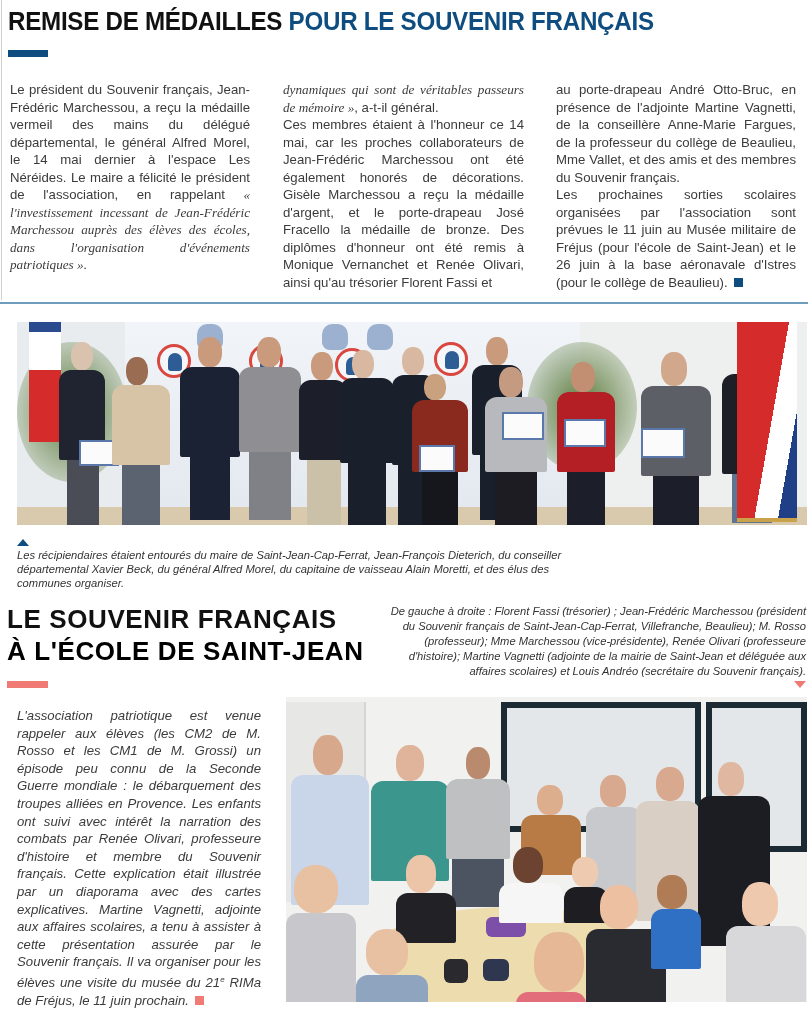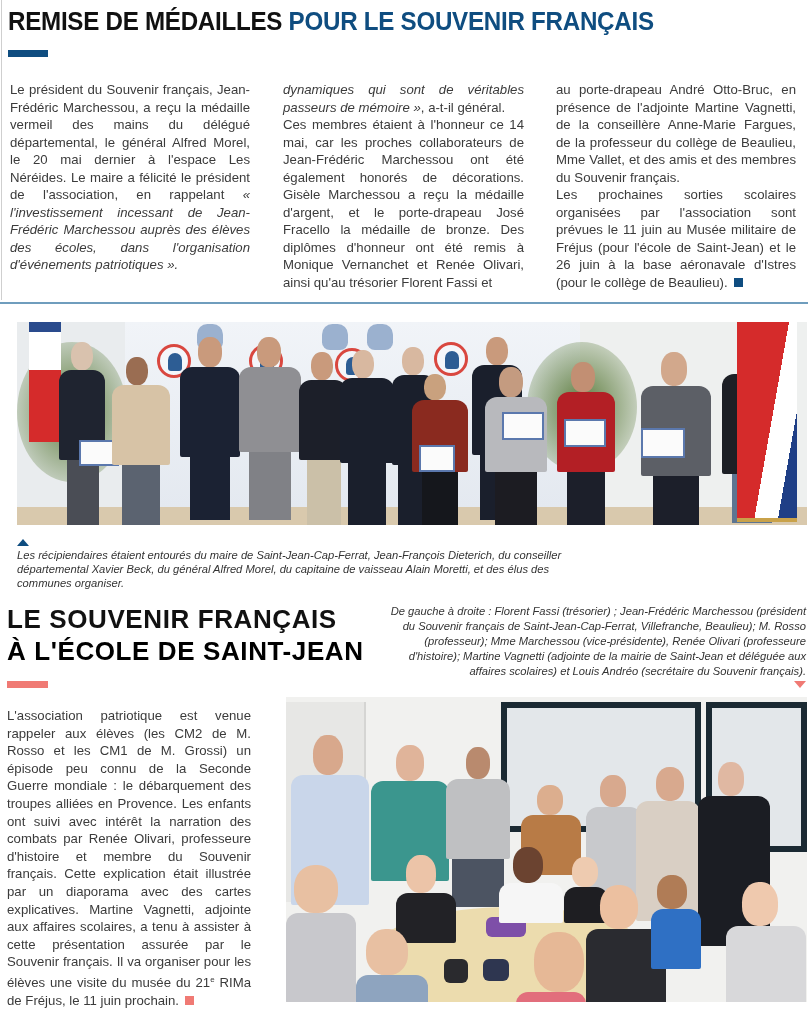--- a/index.html
+++ b/index.html
@@ -9,21 +9,21 @@
   .left-rule { position: absolute; left: 1px; top: 0; width: 1px; height: 300px; background: #cfcfcf; }
 
   
   .title1 { position: absolute; left: 8px; top: 6px; font-size: 26px; font-weight: bold; letter-spacing: -0.3px; white-space: nowrap; transform: scaleX(0.93); transform-origin: left top; }
   .title1 .t-black { color: #111111; }
   .title1 .t-blue { color: #0f4d80; }
   .accent-bar-blue { position: absolute; left: 8px; top: 50px; width: 40px; height: 7px; background: #0f4d80; }
 
   .col { position: absolute; font-size: 13.2px; line-height: 17.5px; text-align: justify; color: #3b3b3b; }
   .col p { margin: 0; }
-  .col em { font-style: italic; }
+  .col em { font-style: italic; font-family: Liberation Serif, serif; }
   .col1 { left: 10px; top: 81px; width: 240px; }
   .col2 { left: 283px; top: 81px; width: 241px; }
   .col3 { left: 556px; top: 81px; width: 240px; }
   .end-square { display: inline-block; width: 9px; height: 9px; margin-left: 6px; vertical-align: 0px; }
 
   .divider { position: absolute; left: 0; top: 302px; width: 808px; height: 2px; background: #6f9dbd; }
 
   
   .photo1 { position: absolute; left: 17px; top: 322px; width: 790px; height: 203px; overflow: hidden; background: #e9ecee; }
   .photo1 .banner { position: absolute; left: 108px; top: 0; width: 455px; height: 185px; background: linear-gradient(#f1f4f8, #e4e9f0); }
@@ -45,21 +45,21 @@
 
   
   .title2 { position: absolute; left: 7px; top: 603px; font-size: 26px; font-weight: bold; line-height: 32px; letter-spacing: 0.6px; white-space: nowrap; }
   .title2 .l1 { color: #111111; display: block; }
   .title2 .l2 { color: #000000; display: block; }
   .accent-bar-pink { position: absolute; left: 7px; top: 681px; width: 41px; height: 7px; background: #f07a74; }
 
   .caption2 { position: absolute; left: 385px; top: 604px; width: 421px; font-size: 11.2px; line-height: 15px; font-style: italic; text-align: right; color: #333; }
   .caption-arrow-down { position: absolute; left: 794px; top: 681px; width: 0; height: 0; border-left: 6px solid transparent; border-right: 6px solid transparent; border-top: 7px solid #f07a74; }
 
-  .col4 { left: 7px; top: 707px; width: 244px; font-size: 13.2px; line-height: 17.6px; }
+  .col4 { left: 17px; top: 707px; width: 244px; font-size: 13.2px; line-height: 17.6px; font-style: italic; }
   .col4 sup { font-size: 8px; }
 
   
   .photo2 { position: absolute; left: 286px; top: 697px; width: 521px; height: 305px; overflow: hidden; background: #f1f1ef; }
   .photo2 .window { position: absolute; background: #e3e7ea; border: 6px solid #1b2a33; }
   .photo2 .table { position: absolute; left: 95px; top: 210px; width: 260px; height: 95px; border-radius: 50% 50% 0 0 / 40% 40% 0 0; background: #ecdcae; }
   .pencil-case { position: absolute; border-radius: 6px; }
 </style>
 </head>
 <body>
@@ -67,21 +67,21 @@
 <div class="left-rule"></div>
 
 <h1 class="title1">
   <span class="t-black">REMISE DE MÉDAILLES</span>
   <span class="t-blue">POUR LE SOUVENIR FRANÇAIS</span>
 </h1>
 <div class="accent-bar-blue"></div>
 
 <div class="col col1">
   <p>
-    <span>Le président du Souvenir français, Jean-Frédéric Marchessou, a reçu la médaille vermeil des mains du délégué départemental, le général Alfred Morel, le 20 mai dernier à l'espace Les Néréides. Le maire a félicité le président de l'association, en rappelant</span>
+    <span>Le président du Souvenir français, Jean-Frédéric Marchessou, a reçu la médaille vermeil des mains du délégué départemental, le général Alfred Morel, le 14 mai dernier à l'espace Les Néréides. Le maire a félicité le président de l'association, en rappelant</span>
     <em>« l'investissement incessant de Jean-Frédéric Marchessou auprès des élèves des écoles, dans l'organisation d'événements patriotiques ».</em>
   </p>
 </div>
 
 <div class="col col2">
   <p>
     <em>dynamiques qui sont de véritables passeurs de mémoire »</em><span>, a-t-il général.</span>
   </p>
   <p>Ces membres étaient à l'honneur ce 14 mai, car les proches collaborateurs de Jean-Frédéric Marchessou ont été également honorés de décorations. Gisèle Marchessou a reçu la médaille d'argent, et le porte-drapeau José Fracello la médaille de bronze. Des diplômes d'honneur ont été remis à Monique Vernanchet et Renée Olivari, ainsi qu'au trésorier Florent Fassi et</p>
 </div>

